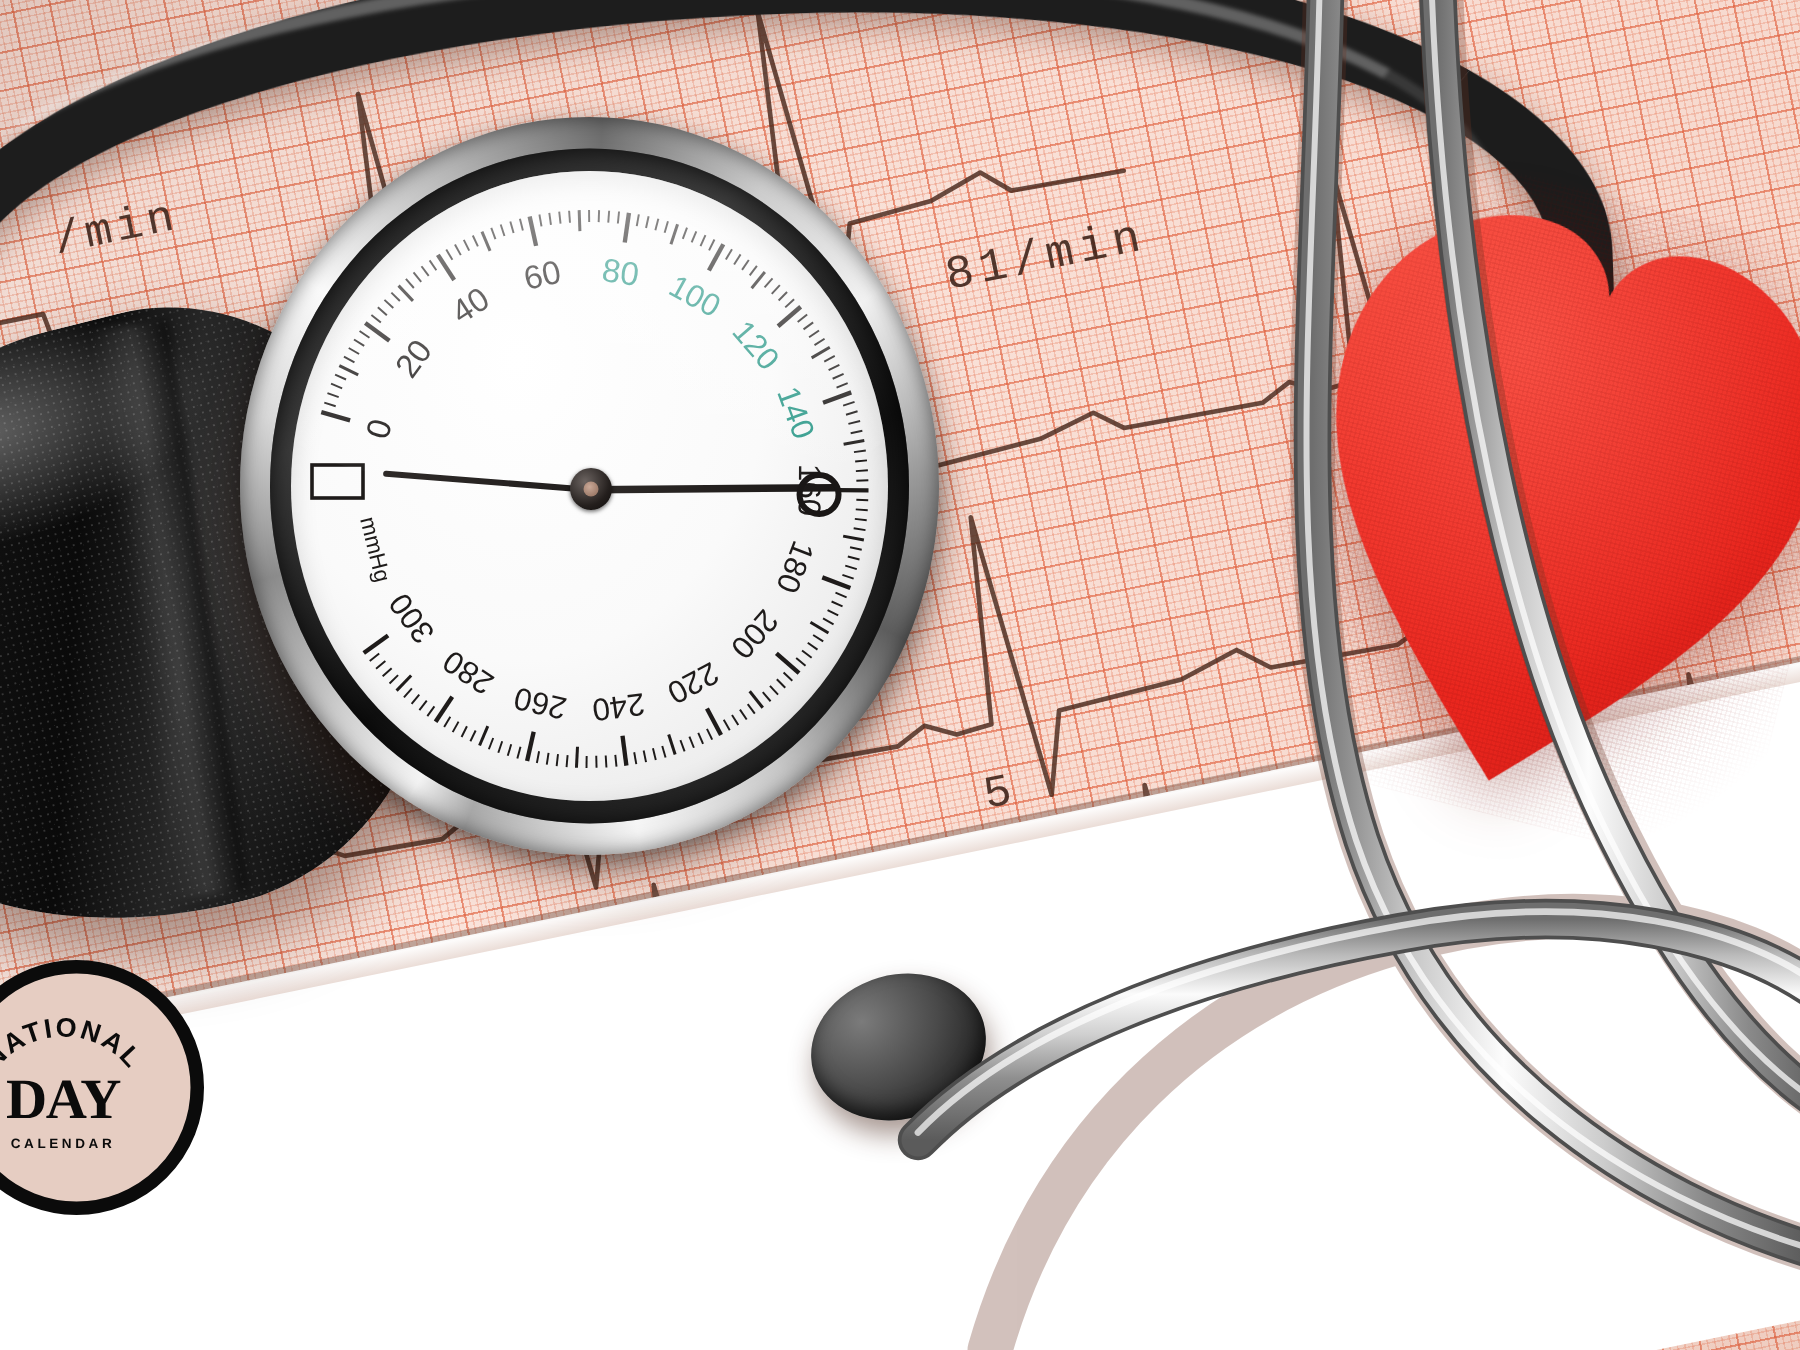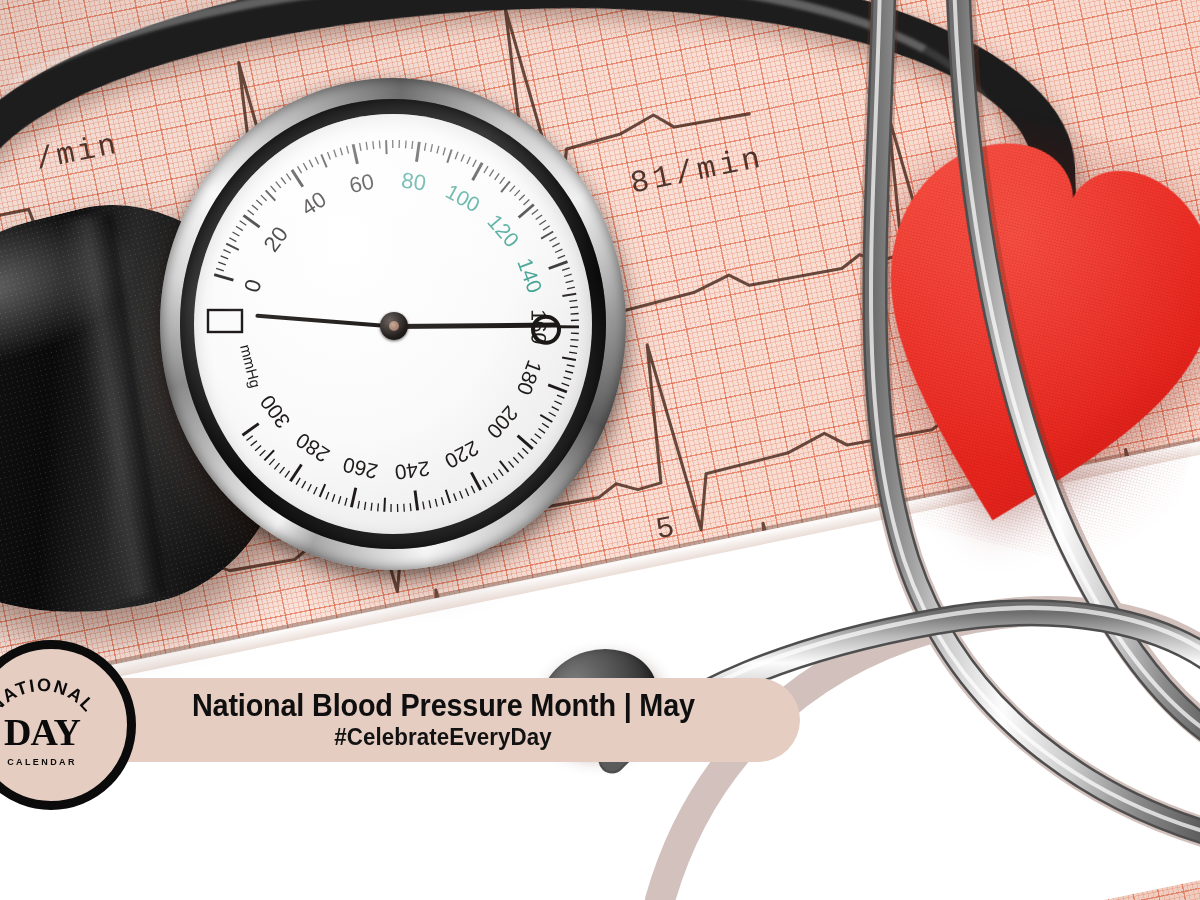--- a/index.html
+++ b/index.html
@@ -460,24 +460,20 @@
       <path d="M954 -20 C 962 230, 1008 430, 1074 560 C 1130 672, 1184 718, 1220 740" fill="none" stroke="#ffffff" stroke-width="4" stroke-linecap="round" opacity=".72"></path>
     </g>
 
     <g>
       <path d="M612 760 C 680 690, 800 646, 934 622 C 1064 598, 1162 624, 1216 664" fill="none" stroke="#4e4e4e" stroke-width="27" stroke-linecap="round"></path>
       <path d="M612 760 C 680 690, 800 646, 934 622 C 1064 598, 1162 624, 1216 664" fill="none" stroke="url(#chrome)" stroke-width="22" stroke-linecap="round"></path>
       <path d="M612 755 C 680 685, 800 641, 934 617 C 1064 593, 1162 619, 1216 659" fill="none" stroke="#ffffff" stroke-width="4.5" stroke-linecap="round" opacity=".70"></path>
     </g>
   </svg>
 
-  <div class="banner">
-    <div class="banner-title">National Blood Pressure Month | May</div>
-    <div class="banner-sub">#CelebrateEveryDay</div>
-  </div>
 
   <div class="logo">
     <div class="logo-inner">
       <svg width="134" height="134" viewBox="0 0 134 134">
         <defs>
           <path id="arcTop" d="M 14 80 A 56 56 0 0 1 120 80" fill="none"></path>
         </defs>
         <text font-family="'Liberation Sans',sans-serif" font-size="18" font-weight="700" fill="#0b0b0b" letter-spacing="1.6">
           <textPath href="#arcTop" startOffset="50%" text-anchor="middle">NATIONAL</textPath>
         </text>

